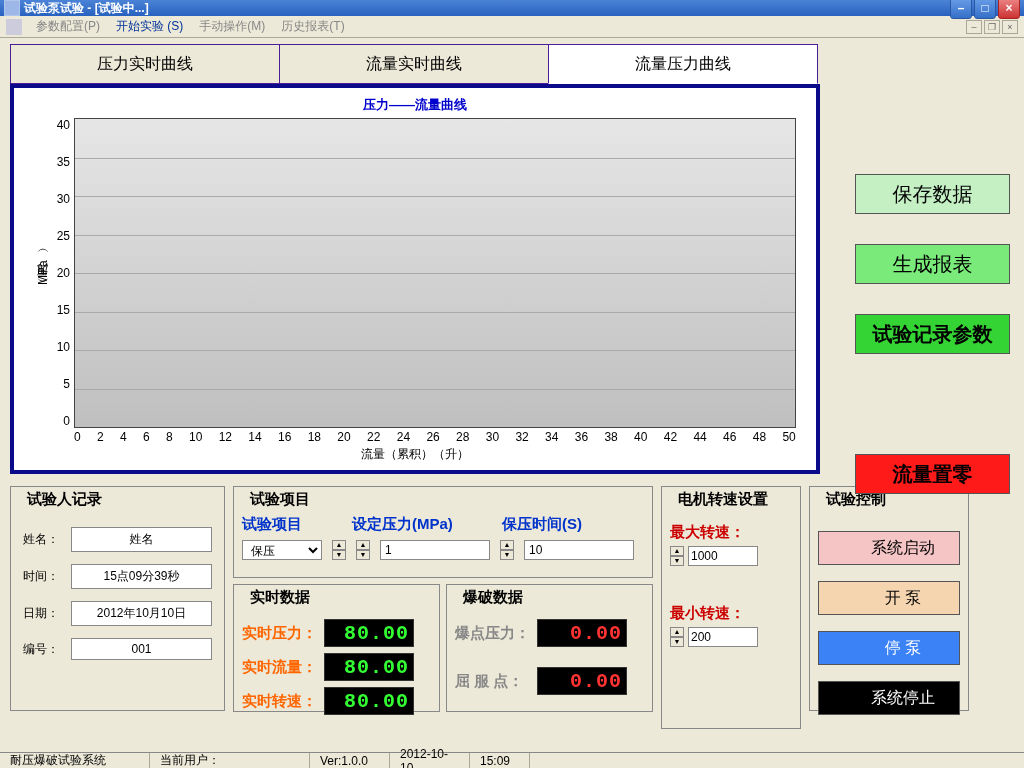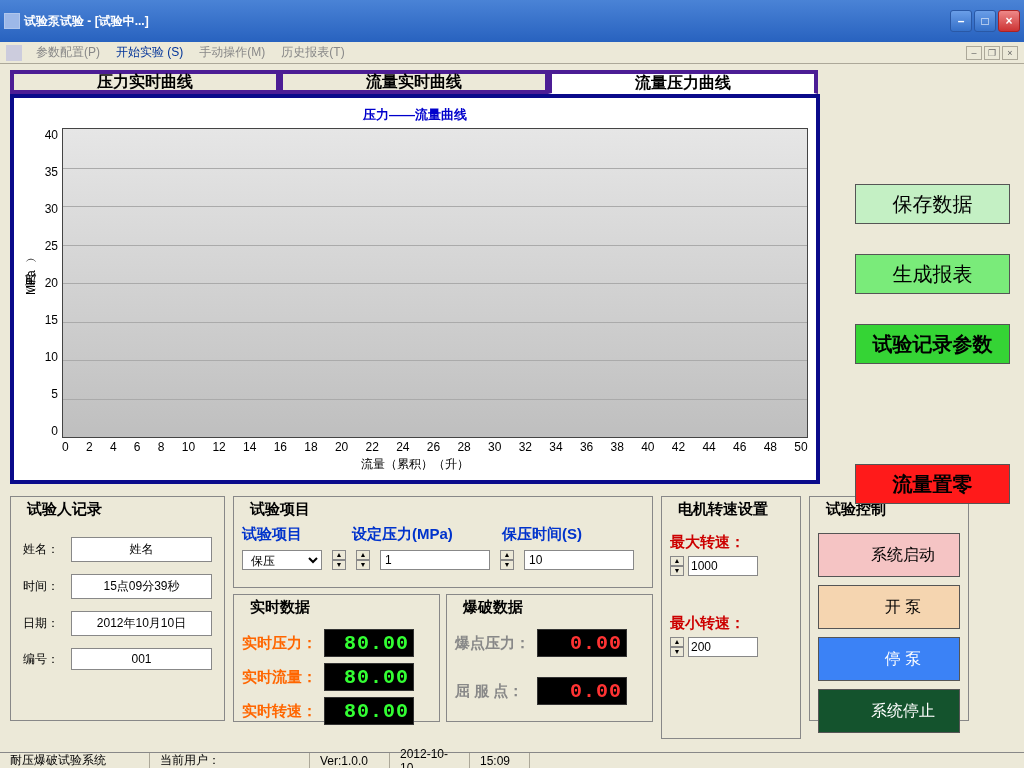--- a/index.html
+++ b/index.html
@@ -1,40 +1,40 @@
 <!DOCTYPE html>
 <html><head>
 <meta charset="utf-8">
 <style>
 * { box-sizing: border-box; margin: 0; padding: 0; font-family: "SimSun", "Microsoft YaHei", sans-serif; font-size: 12px; }
 body { width: 1024px; height: 768px; background: #ece9d8; overflow: hidden; }
 
 
-.titlebar { height: 42px; background: linear-gradient(#4a83d6, #2862bf); display: flex; align-items: center; padding: 0 4px; color: #fff; }
+.titlebar { height: 16px; background: linear-gradient(#4a83d6, #2862bf); display: flex; align-items: center; padding: 0 4px; color: #fff; }
 .titlebar .icon { width: 16px; height: 16px; background: #9db8e8; margin-right: 4px; border: 1px solid #fff3; }
 .titlebar .title { flex: 1; font-weight: bold; }
 .winbtns { display: flex; gap: 2px; }
 .winbtn { width: 22px; height: 22px; background: linear-gradient(#6a9ee8,#3570c8); border: 1px solid #2a58a5; border-radius: 3px; display: flex; align-items: center; justify-content: center; color: #fff; font-weight: bold; cursor: pointer; }
 .winbtn.close { background: linear-gradient(#e88,#c33); border-color: #a22; }
 
 
 .menubar { height: 22px; background: #ece9d8; display: flex; align-items: center; padding: 0 6px; border-bottom: 1px solid #aca899; }
 .menubar .icon-small { width: 16px; height: 16px; background: #ccd; margin-right: 6px; }
 .menuitem { padding: 2px 8px; color: #888; cursor: pointer; }
 .menuitem.active { color: #003399; }
 .mdi-btns { margin-left: auto; display: flex; gap: 2px; }
 .mdi-btn { width: 16px; height: 14px; background: #ece9d8; border: 1px solid #aca899; font-size: 9px; display:flex;align-items:center;justify-content:center; color:#666; cursor:pointer; }
 
 
 .tabrow { display: flex; margin: 6px 10px 0 10px; }
-.tab { flex: 0 0 270px; height: 24px; border: 4px solid #4c1d95; background: #ece9d8; display:flex;align-items:center;justify-content:center; font-size: 16px; margin-right: -1px; cursor:pointer;font-weight:bold; }
+.tab { flex: 0 0 270px; height: 40px; border: 1px solid #4c1d95; background: #ece9d8; display:flex;align-items:center;justify-content:center; font-size: 16px; margin-right: -1px; cursor:pointer; }
 .tab.active { background: #fff; border-bottom: 1px solid #fff; position: relative; z-index: 2; }
 
 
-.chart-panel { margin: 0 10px; background: #fff; border: 4px solid #0a0a8a; height: 390px; padding: 8px 8px; position: relative; }
+.chart-panel { margin: 0 10px; background: #fff; border: 4px solid #0a0a8a; height: 390px; padding: 8px 20px; position: relative; }
 .chart-title { text-align:center; color: #0000cc; font-weight: bold; font-size: 13px; margin-bottom: 4px; }
 .chart-body { display: flex; height: 310px; }
 .y-axis-label { writing-mode: vertical-rl; transform: rotate(180deg); font-size: 12px; display:flex;align-items:center;justify-content:center; width: 18px; }
 .y-ticks { display:flex;flex-direction:column;justify-content:space-between; text-align:right; width: 22px; padding: 0 4px 0 0; font-size:11px; }
 .plot-area { flex:1; background: linear-gradient(#e6e6e6,#bfbfbf); border: 1px solid #444; position: relative; }
 .plot-area .gridline { position:absolute; left:0; right:0; border-top:1px solid #aaa; }
 .x-ticks { display:flex; justify-content:space-between; padding: 2px 0 0 40px; font-size: 11px; }
 .x-axis-label { text-align:center; font-size:12px; margin-top: 2px; }
 
 
@@ -76,25 +76,25 @@
 .seg { width: 90px; height: 28px; background:#000; border:1px solid #333; display:flex;align-items:center;justify-content:flex-end; padding:0 4px; font-family: "Courier New", monospace; font-size:20px; font-weight:bold; letter-spacing:1px; }
 .seg.green { color:#33ff33; }
 .seg.red { color:#ff3333; }
 
 .g5 { width: 140px; height: 243px; }
 .g5 .lbl { color:#cc0000; font-size:15px; font-weight:bold; margin: 8px 0 4px 0; }
 .g5 .spinrow { display:flex; align-items:center; gap: 4px; }
 .g5 input { width: 70px; border:1px solid #888; padding:2px; }
 
 .g6 { width: 160px; height: 225px; }
-.ctrlbtn { height: 44px; display:flex;align-items:center;justify-content:center; font-size:16px; border:1px solid #555; margin: 8px 0; cursor:pointer;padding-left:28px; }
+.ctrlbtn { height: 34px; display:flex;align-items:center;justify-content:center; font-size:16px; border:1px solid #555; margin: 16px 0; cursor:pointer;padding-left:28px; }
 .ctrlbtn.pink { background:#f5c4c4; }
 .ctrlbtn.lorange { background:#f5d5b0; }
 .ctrlbtn.dorange { background:#3b82f6; color:#fff; }
-.ctrlbtn.red { background:#14532d; color:#fff; }
+.ctrlbtn.red { background:#000000; color:#fff; }
 
 
 .statusbar { position:absolute; bottom:0; left:0; right:0; height:16px; background:#ece9d8; border-top:1px solid #888; display:flex; align-items:center; }
 .statusbar .cell { border-right:1px solid #aca899; padding: 0 10px; height:100%; display:flex;align-items:center; }
 </style>
 </head>
 <body>
 
 <div class="titlebar">
   <div class="icon"></div>

